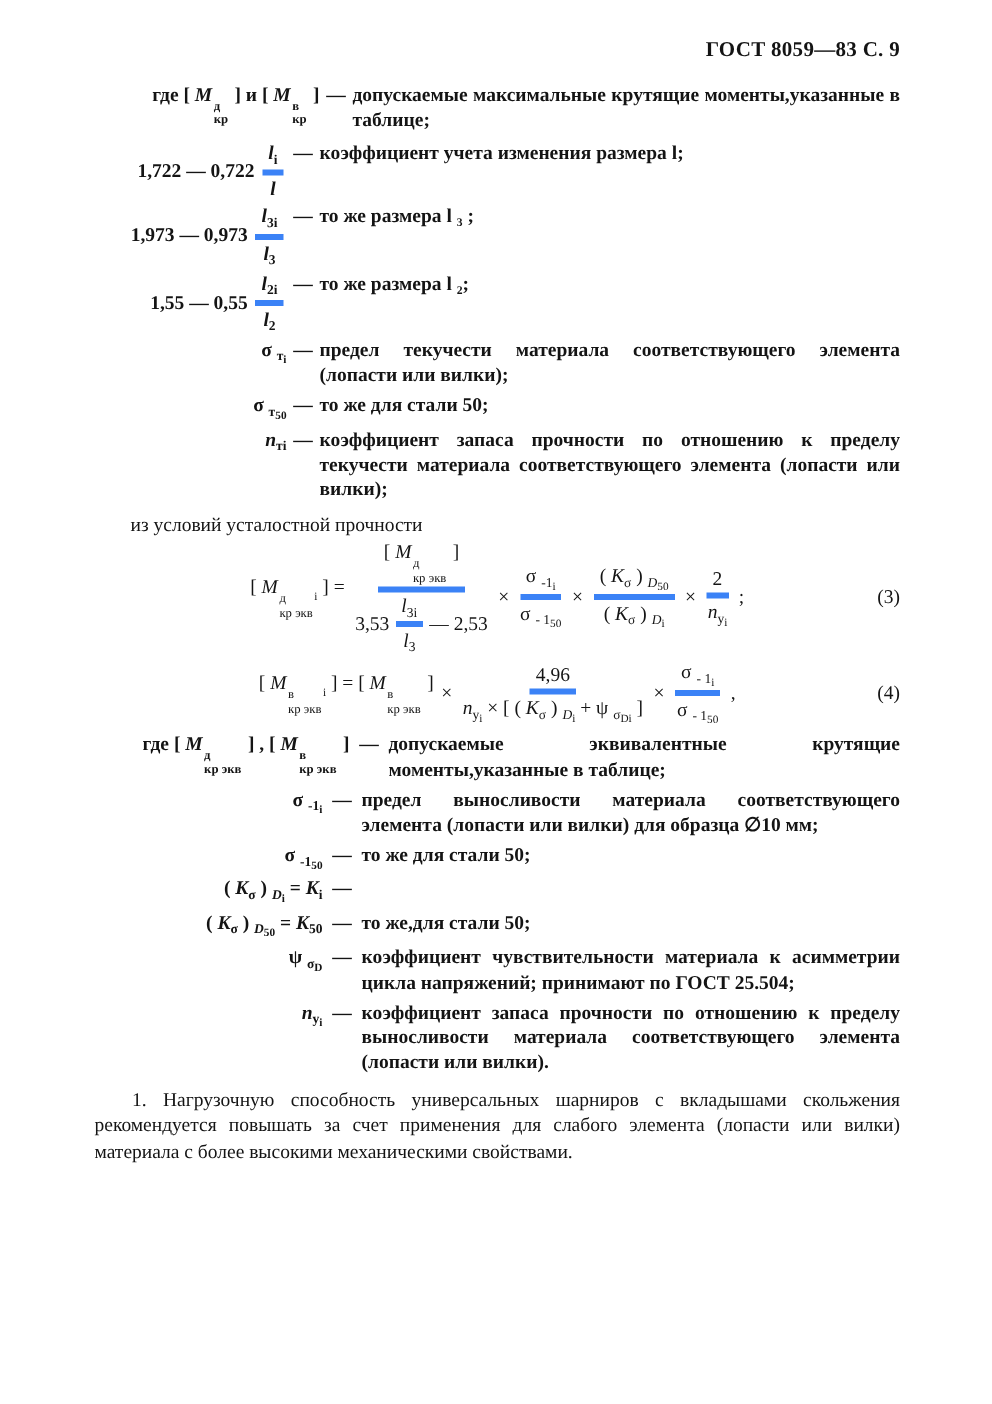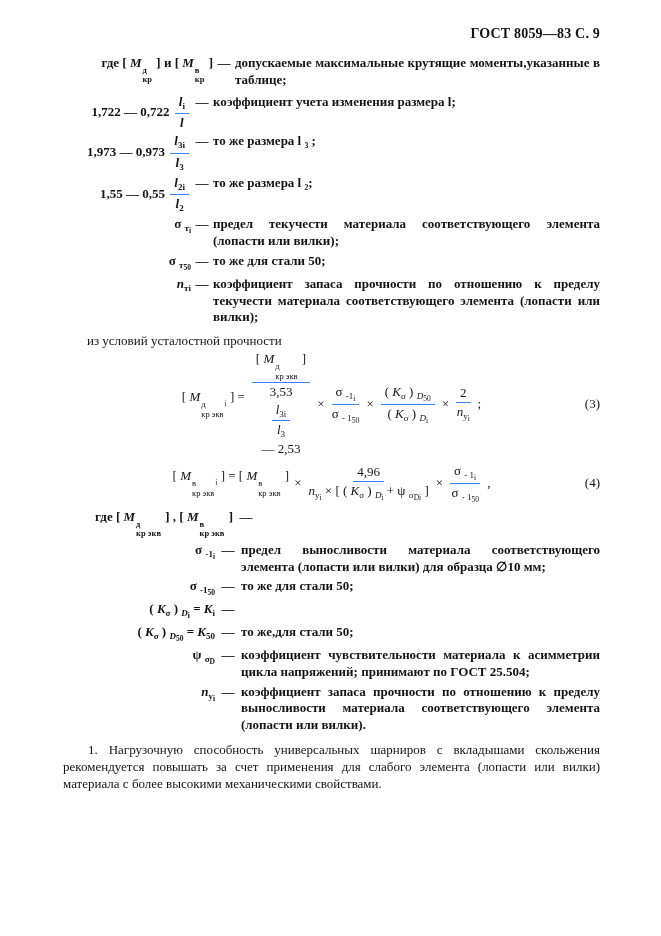--- a/index.html
+++ b/index.html
@@ -17,23 +17,23 @@
   .b2 .def-term{flex:0 0 152px;}
   .b2 .def-dash{flex:0 0 26px;text-align:center;}
   .def-desc{flex:1;text-align:justify;}
   .frow{margin-bottom:1px;}
   .intro{font-size:13px;text-indent:24px;margin:7px 0 2px;}
   .eq-row{position:relative;display:flex;justify-content:center;align-items:center;font-size:13px;min-height:58px;}
   .eq-row.f4{min-height:52px;}
   .eq-body{display:flex;align-items:center;gap:5px;}
   .eq-num{position:absolute;right:0;top:50%;transform:translateY(-50%);font-size:13px;}
   .frac{display:inline-flex;flex-direction:column;align-items:center;vertical-align:middle;margin:0 2px;}
-  .fnum{display:block;text-align:center;border-bottom:1px solid #3b82f6;padding:0 4px 1px;}
+  .fnum{display:block;text-align:center;border-bottom:4px solid #3b82f6;padding:0 4px 1px;}
   .fden{display:block;text-align:center;padding-top:1px;}
-  .fden-mix{display:flex;align-items:center;gap:2px;padding-top:1px;flex-direction:column;}
+  .fden-mix{display:flex;align-items:center;gap:2px;padding-top:1px;}
   .ti{font-style:italic;}
   .tb{font-size:9px;vertical-align:-3px;}
   .tbi{font-size:9px;vertical-align:-3px;font-style:italic;}
   .tb2{font-size:7.5px;vertical-align:-5px;}
   .stk{display:inline-flex;flex-direction:column;font-size:8.5px;line-height:1.1;vertical-align:-6px;margin:0 1px;text-align:left;}
   .stk-row{display:block;white-space:nowrap;}
   .para{font-size:13px;line-height:1.32;text-align:justify;text-indent:25px;margin-top:7px;}
   .mb6{margin-bottom:5px;}
 </style>
 </head>
@@ -181,20 +181,21 @@
 
     <div class="def-row">
       <span class="def-term" style="flex-basis:170px"><span>где [ </span><span class="ti">M</span><span class="stk">
             <span class="stk-row">д</span>
             <span class="stk-row">кр экв</span>
           </span><span> ] , [ </span><span class="ti">M</span><span class="stk">
             <span class="stk-row">в</span>
             <span class="stk-row">кр экв</span>
           </span><span> ]</span></span>
       <span class="def-dash">—</span>
+      <span class="def-desc">допускаемые эквивалентные крутящие моменты,указанные в таблице;</span>
     </div>
 
     <div class="def-row">
       <span class="def-term"><span>σ </span><span class="tb">-1</span><span class="tb2">i</span></span>
       <span class="def-dash">—</span>
       <span class="def-desc">предел выносливости материала соответствующего элемента (лопасти или вилки) для образца ∅10 мм;</span>
     </div>
 
     <div class="def-row">
       <span class="def-term"><span>σ </span><span class="tb">-1</span><span class="tb2">50</span></span>

